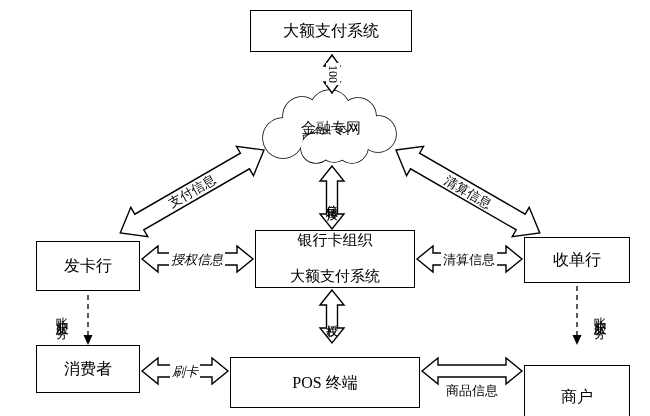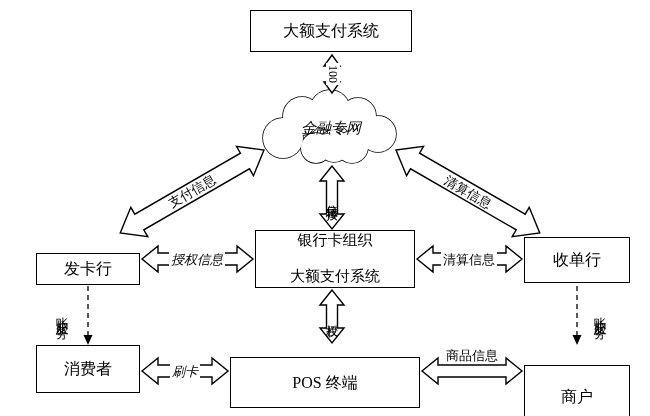--- a/index.html
+++ b/index.html
@@ -33,21 +33,21 @@
     white-space: nowrap;
     line-height: 1;
   }
   .lbl.bg { background:#fff; padding:1px 2px; }
   .vert {
     writing-mode: vertical-rl;
     text-orientation: upright;
     letter-spacing: 3px;
     white-space: normal;
   }
-  .cloud-lbl { font-size: 15px; font-style: italic; }
+  .cloud-lbl { font-size: 15px; }
 </style>
 </head>
 <body>
 
 <div class="diagram">
 
   <svg width="650" height="416" viewBox="0 0 650 416">
 
     <g>
       <g fill="#fff" stroke="#000" stroke-width="1.5">
@@ -91,21 +91,21 @@
     <g>
       <line x1="577" y1="286" x2="577" y2="336" stroke="#000" stroke-width="1.3" stroke-dasharray="5 4"></line>
       <polygon points="572.5,335 581.5,335 577,345" fill="#000"></polygon>
     </g>
   </svg>
 
   <div class="box" style="left:250px; top:10px; width:162px; height:42px;align-items:center;">
     <span>大额支付系统</span>
   </div>
 
-  <div class="box" style="left:36px; top:253px; width:104px; height:32px;">
+  <div class="box" style="left:36px; top:241px; width:104px; height:50px;">
     <span>发卡行</span>
   </div>
 
   <div class="box" style="left:255px; top:230px; width:160px; height:58px; font-size:15px;gap:14px;">
     <span>银行卡组织</span>
     <span>大额支付系统</span>
   </div>
 
   <div class="box" style="left:36px; top:345px; width:104px; height:48px;">
     <span>消费者</span>
@@ -138,15 +138,15 @@
   <div class="lbl bg" style="left:469px; top:259px;">清算信息</div>
 
   <div class="lbl vert" style="left:332px; top:316px; font-size:12px; letter-spacing:1px;">授权</div>
 
   <div class="lbl vert" style="left:62px; top:313px;">账户服务</div>
 
   <div class="lbl vert" style="left:600px; top:313px;">账户服务</div>
 
   <div class="lbl bg" style="left:185px; top:371px;font-style:italic;">刷卡</div>
 
-  <div class="lbl bg" style="left:472px; top:355px;">商品信息</div>
+  <div class="lbl bg" style="left:472px; top:390px;">商品信息</div>
 
 </div>
 
 </body></html>

